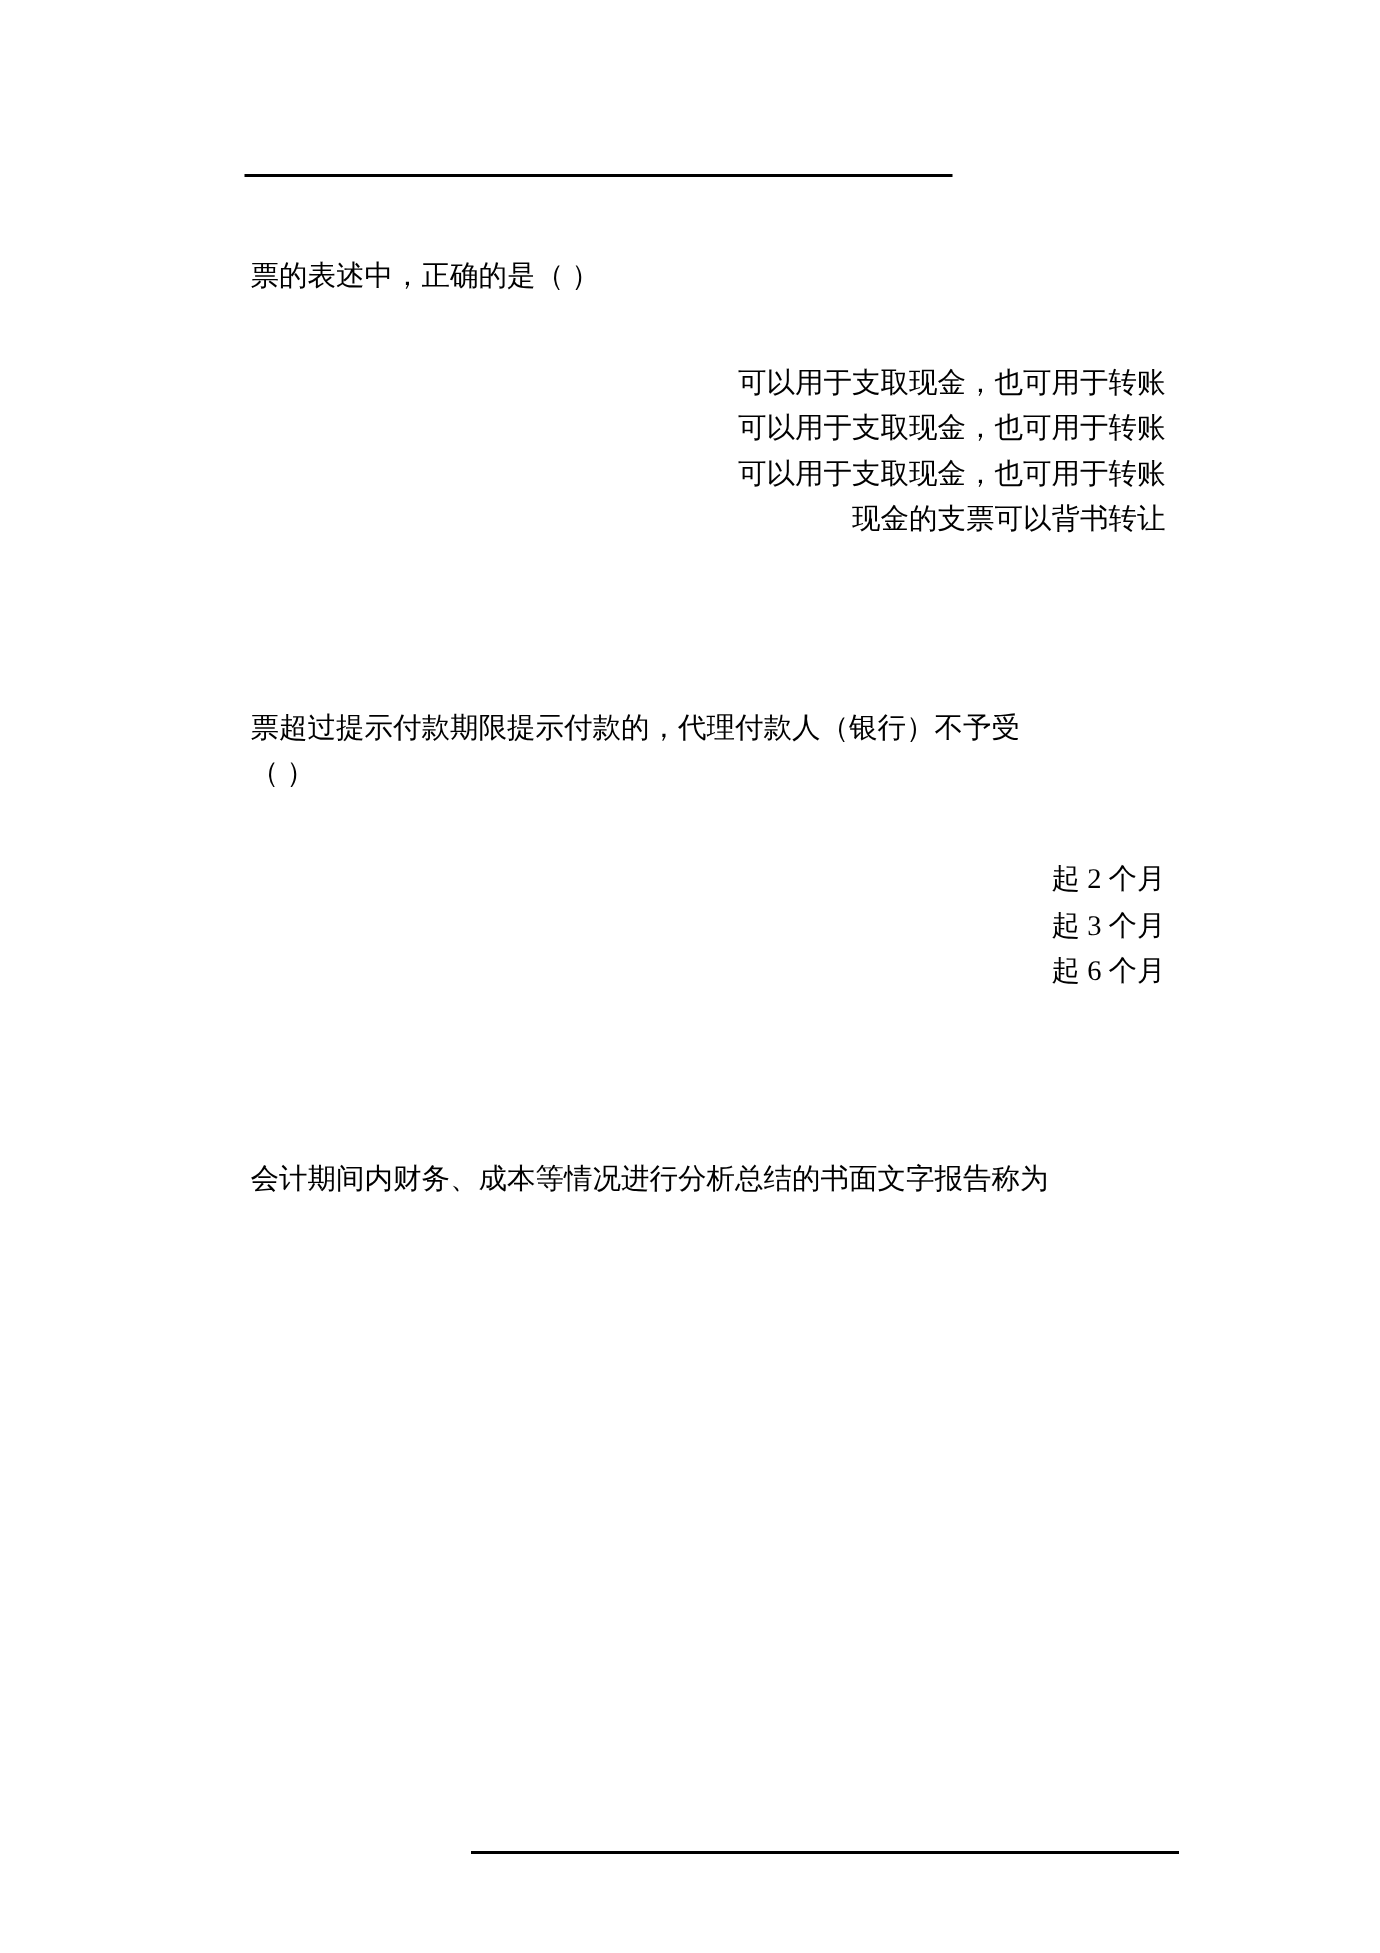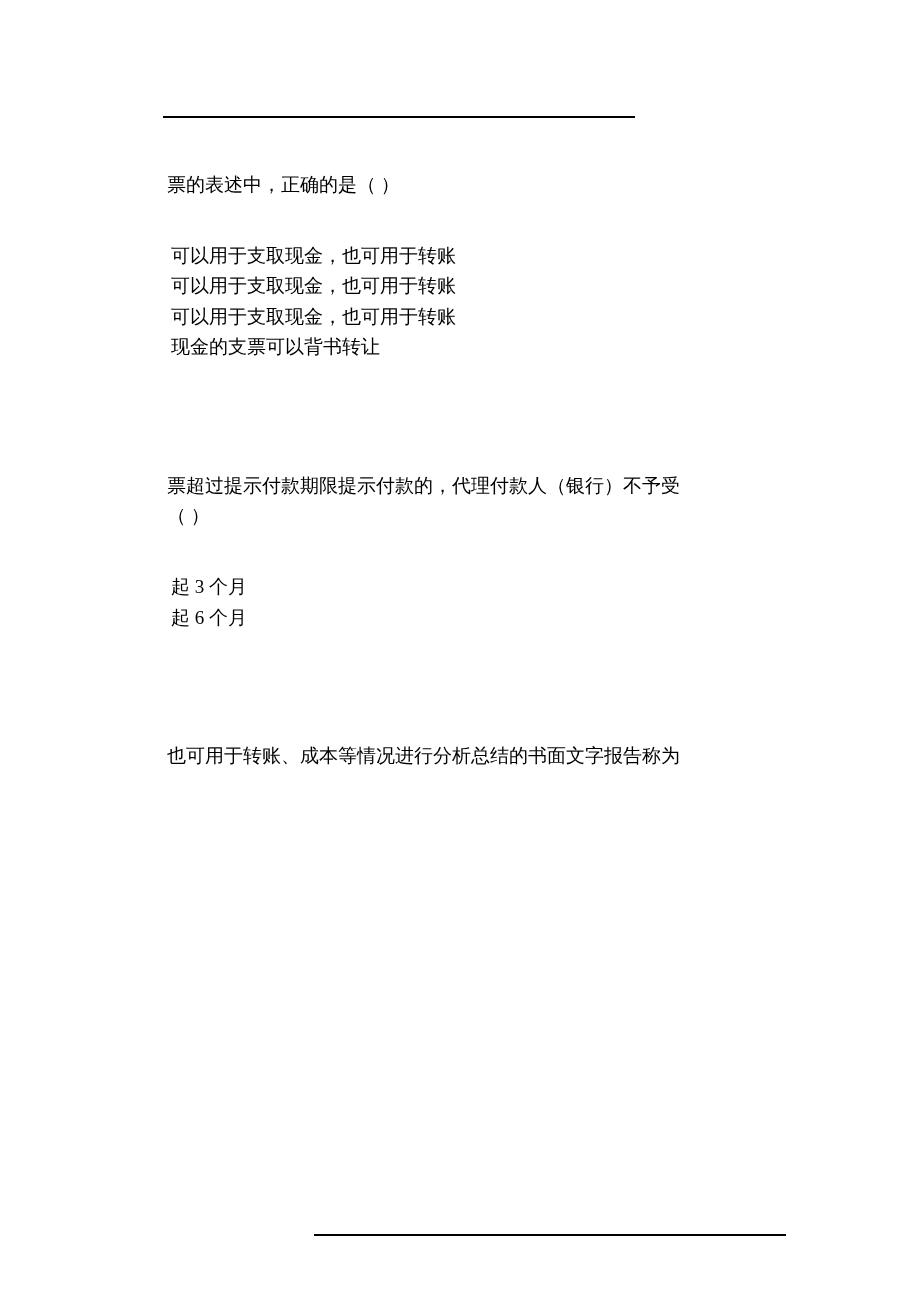--- a/index.html
+++ b/index.html
@@ -19,21 +19,21 @@
     top: 0;
     width: 630px;
   }
   .rule-top {
     border-top: 2px solid #000;
     margin-top: 104px;
     width: 472px;
   }
   .block { margin-top: 54px; }
   .block2 { margin-top: 84px; }
-  .opts { margin-top: 44px; }
+  .opts { margin-top: 44px; text-align: right; }
   .opts2 { margin-top: 26px; }
   .line { white-space: pre; }
   .ul { text-decoration: underline; font-size: 17px; }
   .rule-bot {
     border-top: 2px solid #000;
     margin-top: 2px;
     width: 472px;
     margin-left: 0;
   }
   .botwrap { position: absolute; left: 147px; top: 1220px; width: 630px; }
@@ -52,29 +52,30 @@
       <div class="line">﻿可以用于支取现金，也可用于转账</div>
       <div class="line">﻿现金的支票可以背书转让</div>
     </div>
   </div>
 
   <div class="block2">
     <div class="line ul">﻿</div>
     <div class="line">﻿票超过提示付款期限提示付款的，代理付款人（银行）不予受</div>
     <div class="line">（ ）</div>
     <div class="opts">
+      <div class="line">﻿起 2 个月</div>
       <div class="line">﻿起 3 个月</div>
       <div class="line">﻿起 6 个月</div>
     </div>
   </div>
 
 
   <div class="block2">
     <div class="line ul">﻿</div>
-    <div class="line">也可用于转账、成本等情况进行分析总结的书面文字报告称为</div>
+    <div class="line">会计期间内财务、成本等情况进行分析总结的书面文字报告称为</div>
     <div class="opts2">
       <div class="line">﻿</div>
     </div>
   </div>
 </div>
 
 <div class="botwrap">
   <div class="rule-bot" style="margin-left:155px;"></div>
 </div>
 

